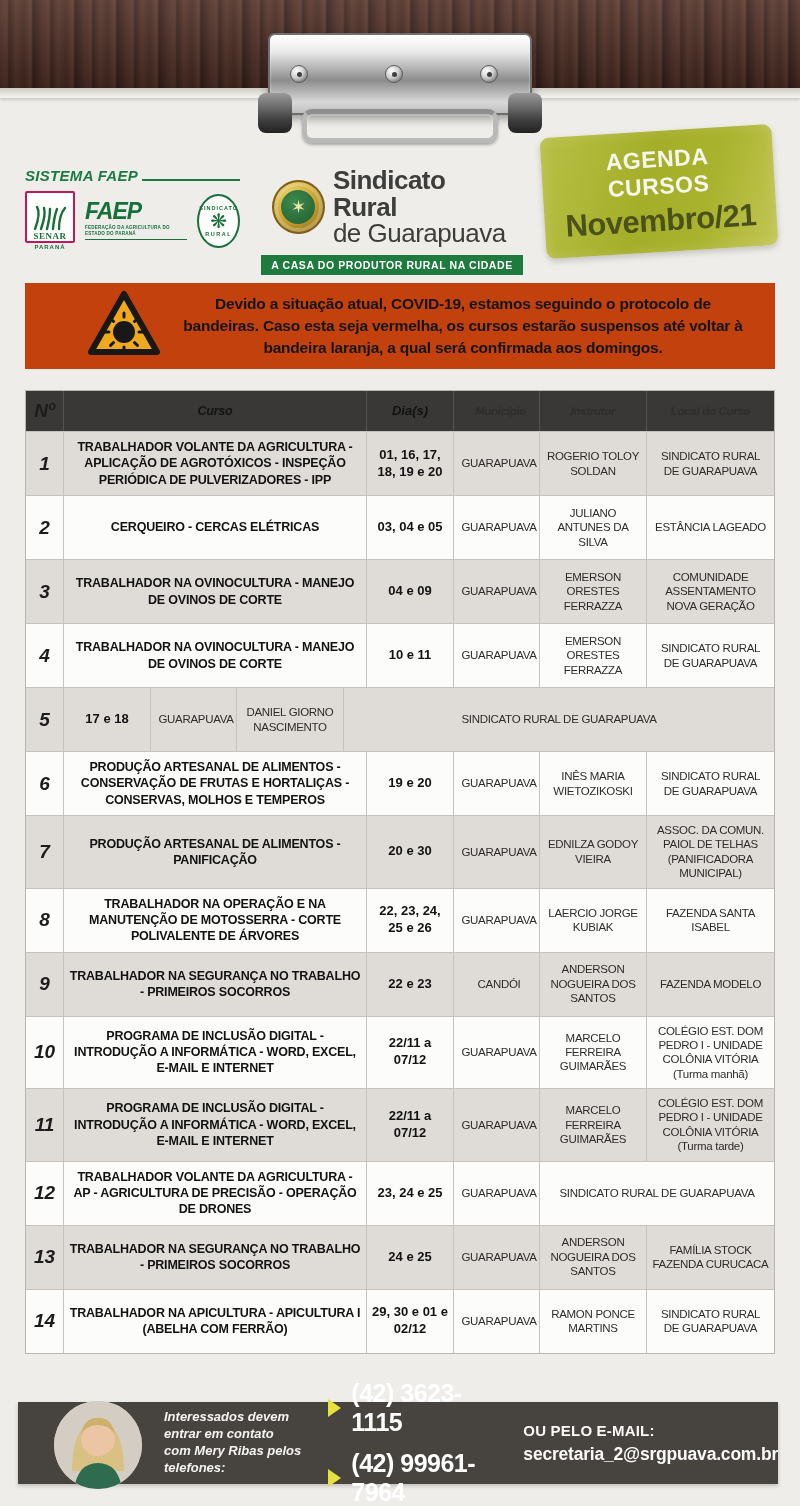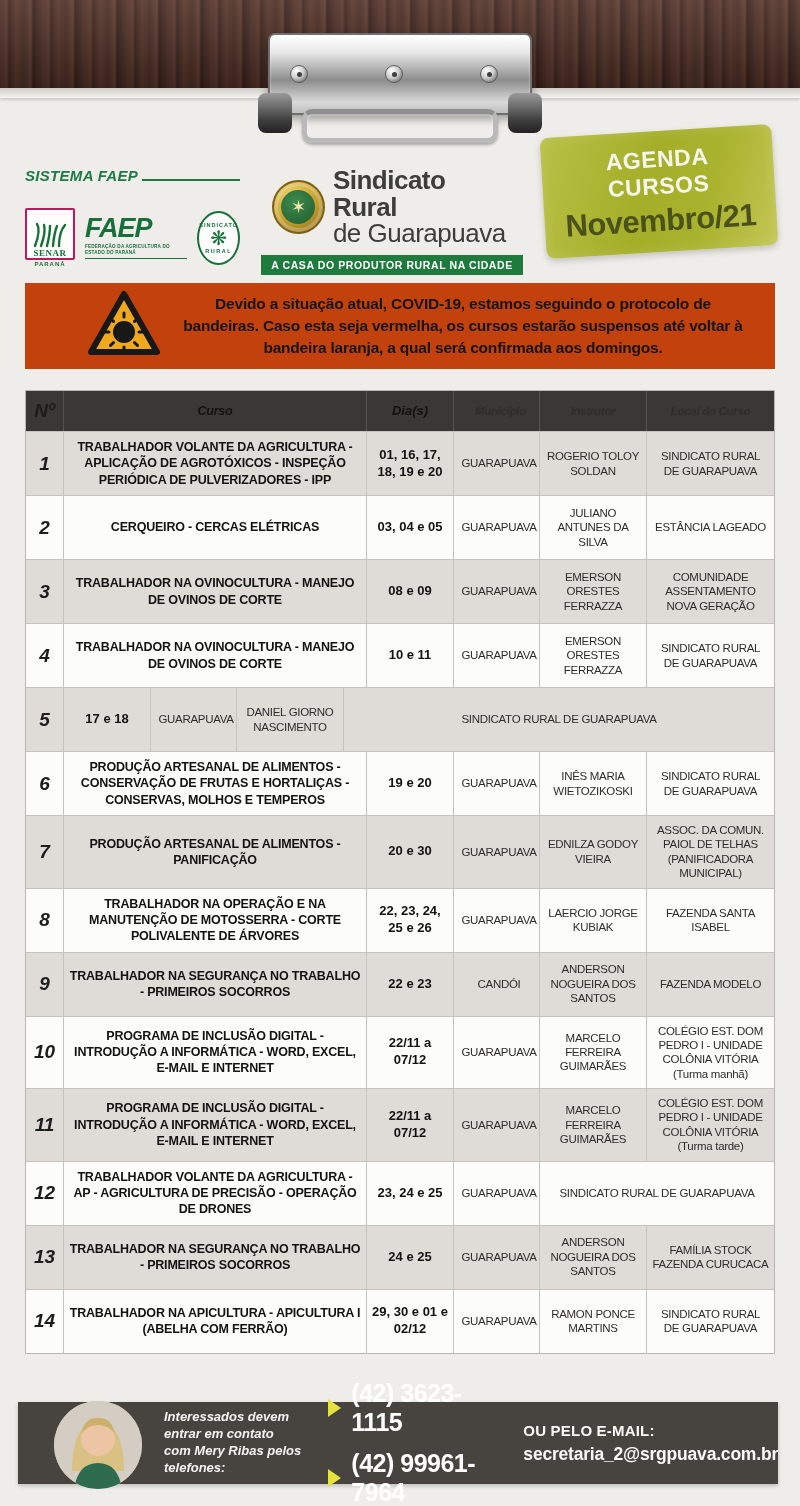--- a/index.html
+++ b/index.html
@@ -46,30 +46,30 @@
     position:absolute; top:76px; left:40px; width:196px; height:34px;
     border:5px solid #b9b9b9; border-top-color:#8f8f8f; border-radius:10px;
     box-shadow:0 2px 3px rgba(0,0,0,.3), inset 0 1px 2px rgba(255,255,255,.7);
     background:transparent;
   }
 
   
   .brand-row { position:absolute; top:167px; left:25px; width:750px; height:105px; display:flex; align-items:flex-start; }
 
   .faep-block { width:215px; }
-  .sistema-line { display:flex; align-items:flex-end; gap:4px; margin-bottom:24px; }
+  .sistema-line { display:flex; align-items:flex-end; gap:4px; margin-bottom:7px; }
   .sistema-label { color:#1d7a44; font-size:15px; font-weight:bold; font-style:italic; letter-spacing:.3px; white-space:nowrap; }
   .sistema-rule { flex:1; border-bottom:2px solid #1d7a44; margin-bottom:3px; }
   .logo-strip { display:flex; align-items:center; gap:10px; }
   .senar-logo { width:50px; text-align:center; }
   .senar-box { width:50px; height:52px; border:2px solid #be185d; border-radius:2px; background:#fdfdfb; display:flex; flex-direction:column; align-items:center; justify-content:flex-end; overflow:hidden; }
   .senar-name { font-size:9px; font-weight:bold; color:#17703a; letter-spacing:.5px; font-family:"Liberation Serif", serif; }
   .senar-sub { font-size:6px; color:#17703a; font-weight:bold; letter-spacing:1px; margin-top:1px; }
   .faep-mark { display:flex; flex-direction:column; align-items:flex-start; }
-  .faep-word { font-size:27px; font-weight:bold; color:#17703a; letter-spacing:-1px; line-height:.9; font-style:italic; }
+  .faep-word { font-size:23px; font-weight:bold; color:#17703a; letter-spacing:-1px; line-height:.9; font-style:italic; }
   .faep-sub { font-size:4.6px; color:#17703a; font-weight:bold; margin-top:3px; line-height:1.3; border-bottom:1.5px solid #17703a; padding-bottom:2px; letter-spacing:.2px; }
   .sind-circle { width:54px; height:54px; border:2.5px solid #17703a; border-radius:50%; background:#fdfdfb; display:flex; flex-direction:column; align-items:center; justify-content:center; }
   .sind-top { font-size:5.5px; font-weight:bold; color:#17703a; letter-spacing:1px; }
   .sind-leaf { font-size:20px; color:#17703a; line-height:1; }
   .sind-bottom { font-size:5.5px; font-weight:bold; color:#17703a; letter-spacing:1.5px; }
 
   .org-block { margin-left:32px; width:240px; display:flex; flex-direction:column; align-items:center; }
   .org-main { display:flex; align-items:center; gap:8px; }
   .org-badge { width:54px; height:54px; border-radius:50%;
     background:radial-gradient(circle at 38% 32%, #f2dc7a, #cfa832 45%, #8f6e18 85%);
@@ -232,21 +232,21 @@
       <div class="td c-n">2</div>
       <div class="td c-curso">CERQUEIRO - CERCAS ELÉTRICAS</div>
       <div class="td c-dias">03, 04 e 05</div>
       <div class="td c-mun">GUARAPUAVA</div>
       <div class="td c-inst">JULIANO ANTUNES DA SILVA</div>
       <div class="td c-local">ESTÂNCIA LAGEADO</div>
     </div>
         <div class="tr shade">
       <div class="td c-n">3</div>
       <div class="td c-curso">TRABALHADOR NA OVINOCULTURA - MANEJO DE OVINOS DE CORTE</div>
-      <div class="td c-dias">08 e 09</div>
+      <div class="td c-dias">04 e 09</div>
       <div class="td c-mun">GUARAPUAVA</div>
       <div class="td c-inst">EMERSON ORESTES FERRAZZA</div>
       <div class="td c-local">COMUNIDADE ASSENTAMENTO NOVA GERAÇÃO</div>
     </div>
         <div class="tr">
       <div class="td c-n">4</div>
       <div class="td c-curso">TRABALHADOR NA OVINOCULTURA - MANEJO DE OVINOS DE CORTE</div>
       <div class="td c-dias">10 e 11</div>
       <div class="td c-mun">GUARAPUAVA</div>
       <div class="td c-inst">EMERSON ORESTES FERRAZZA</div>

